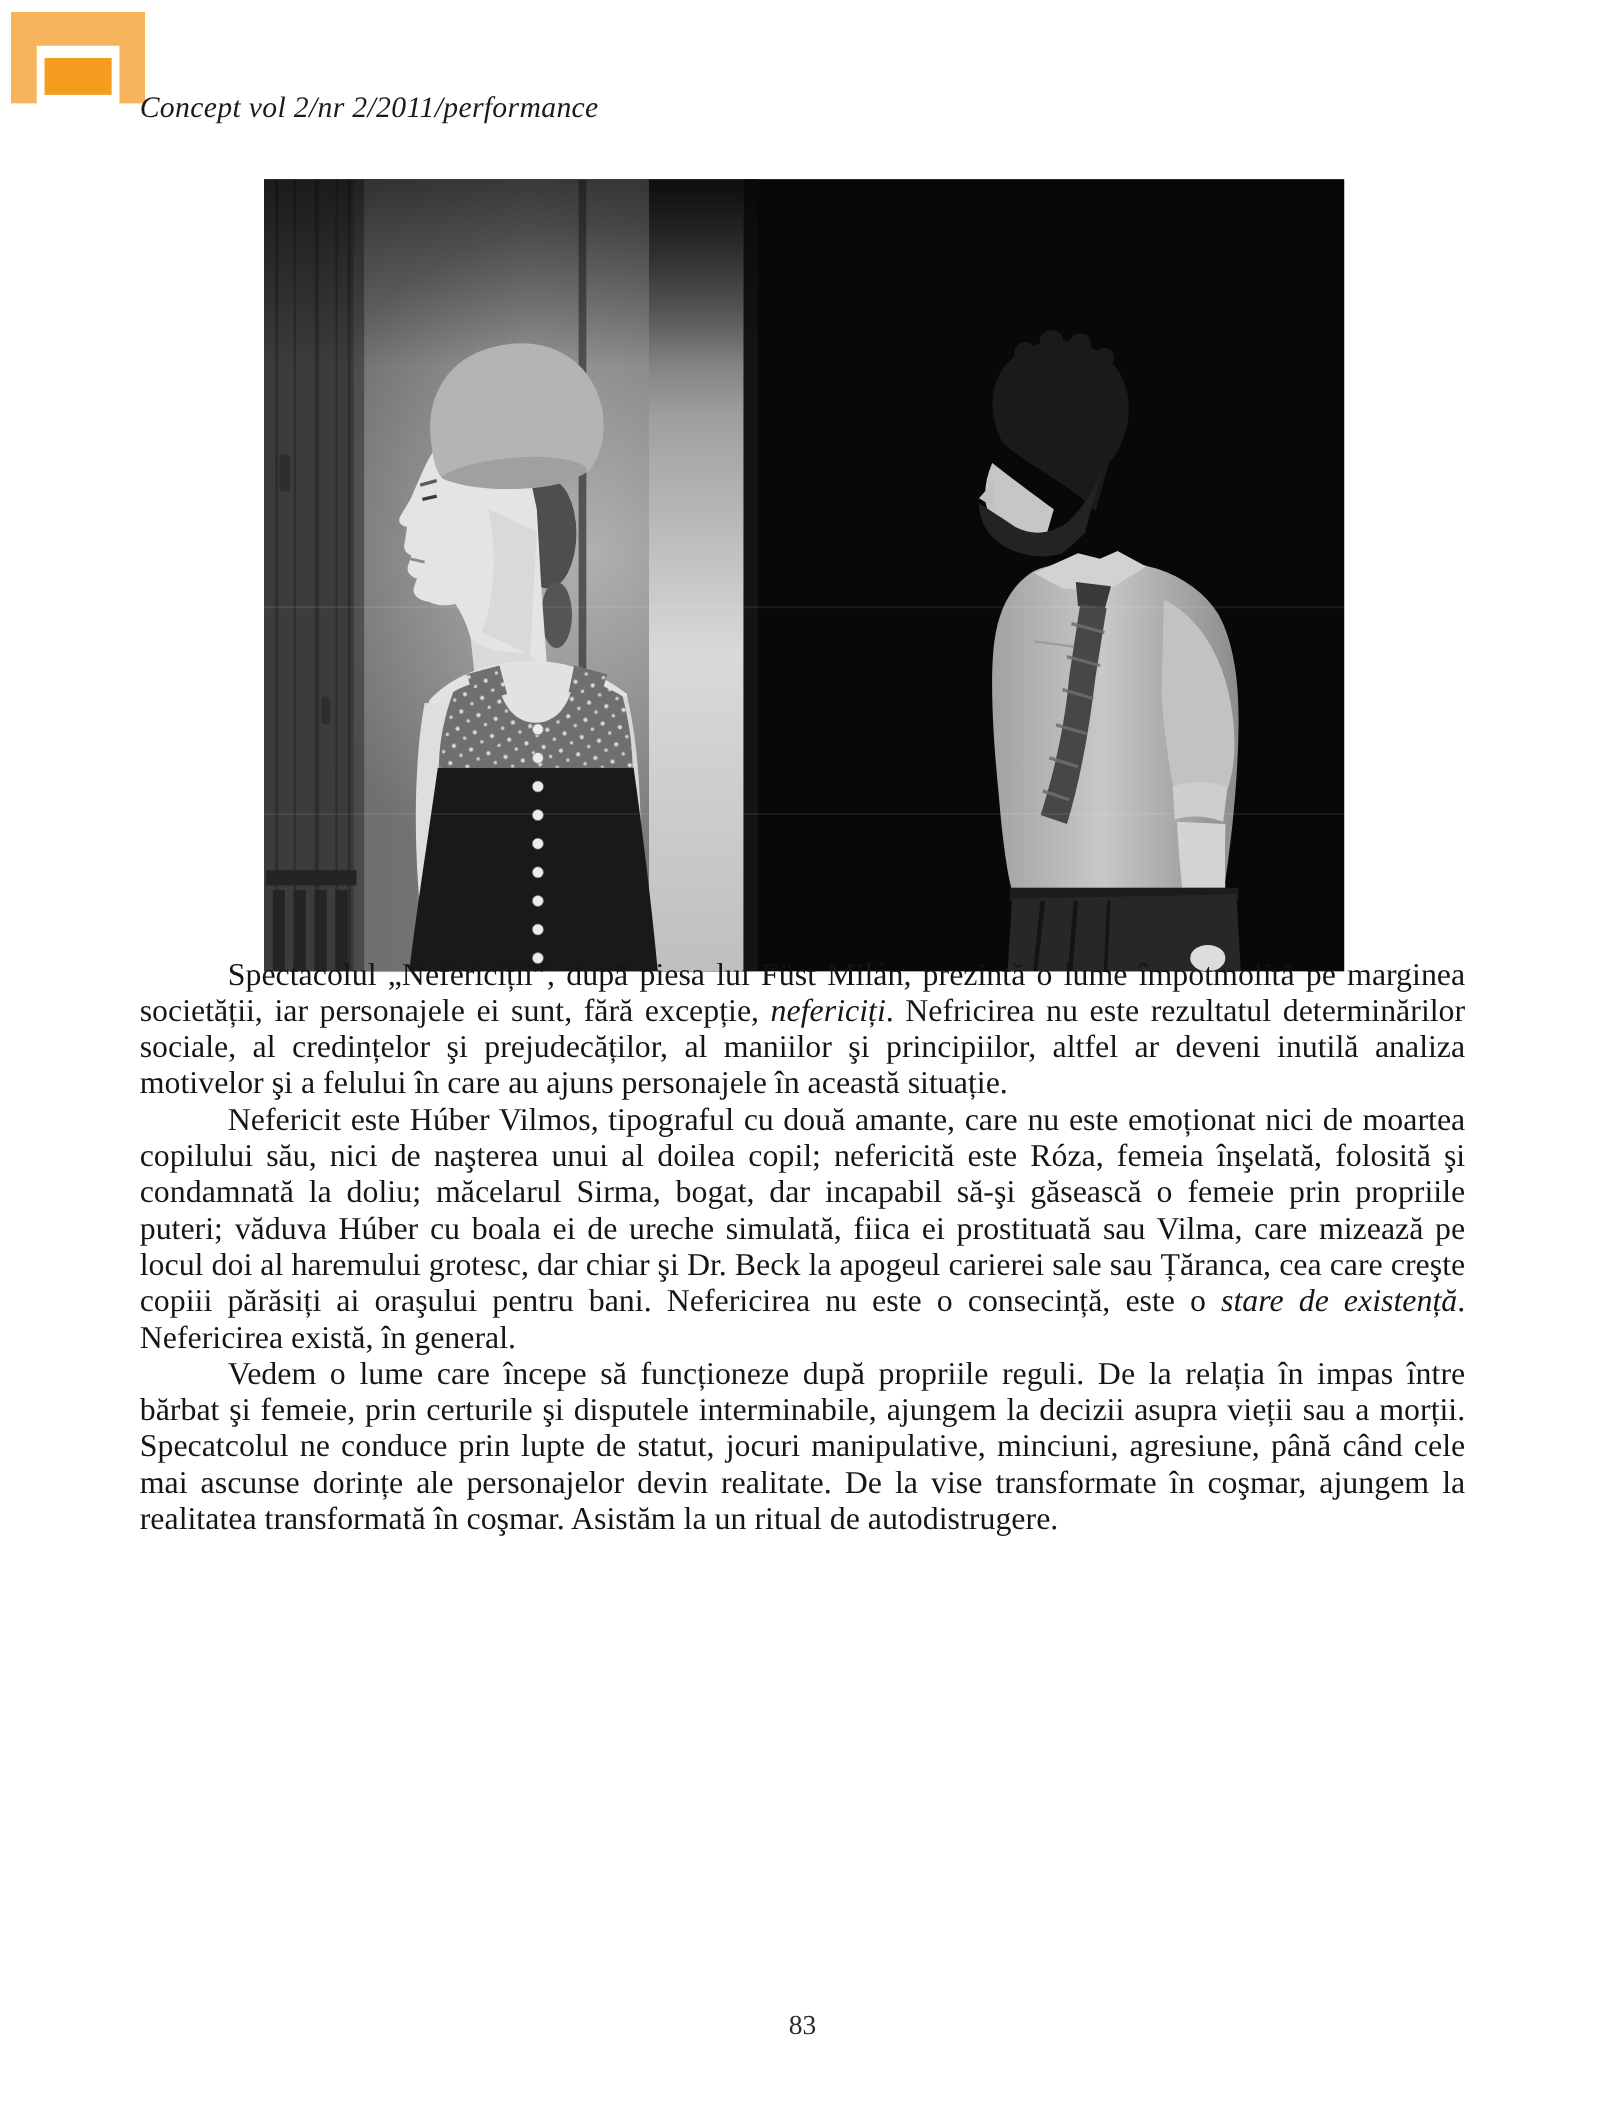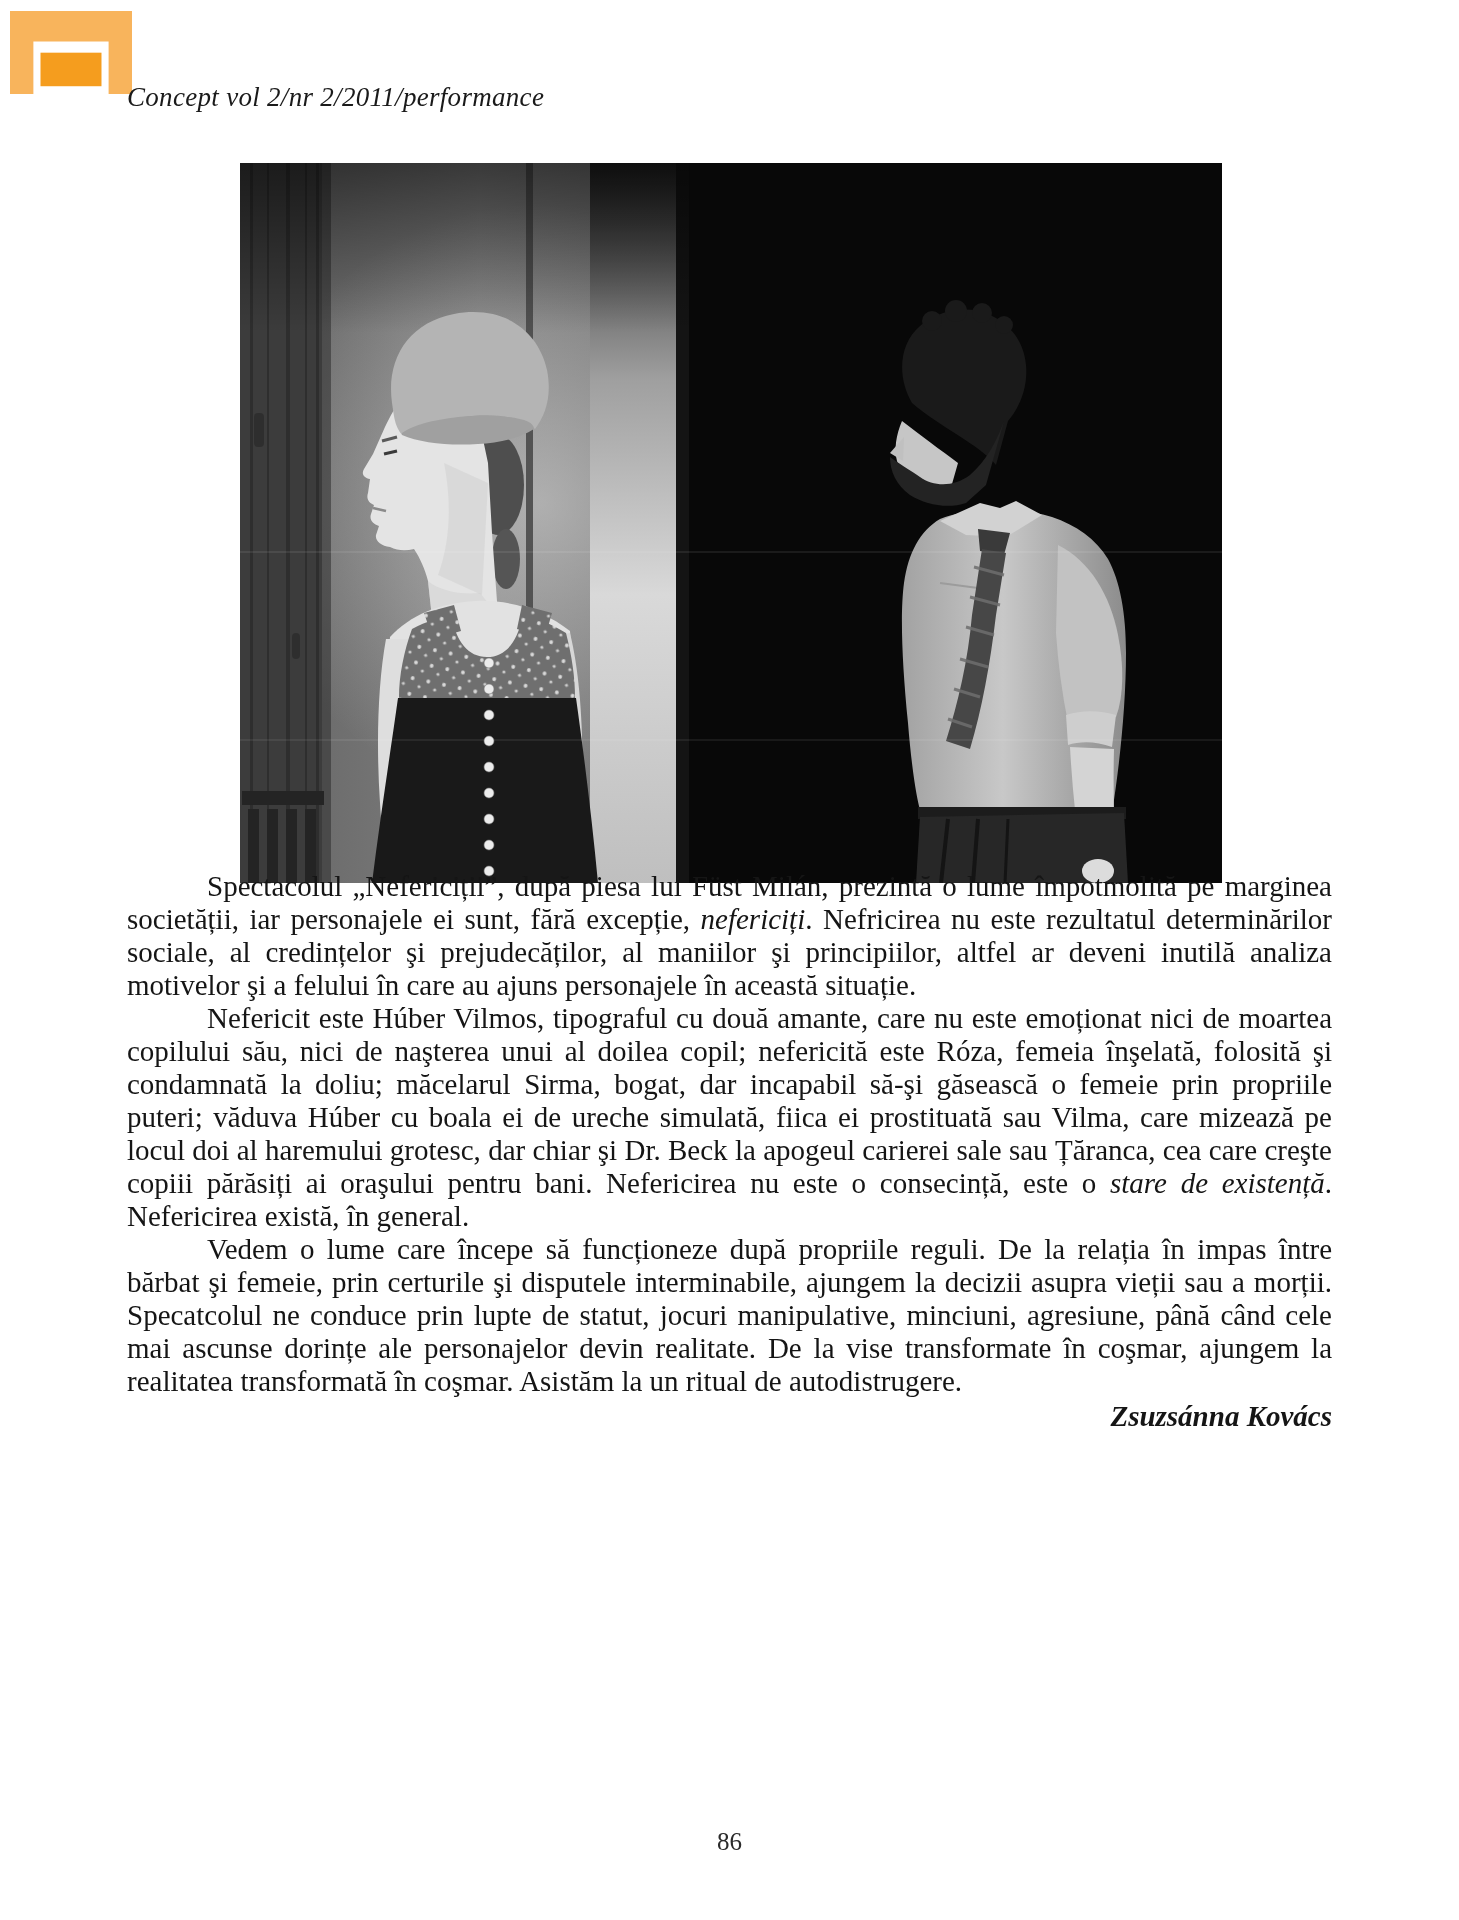--- a/index.html
+++ b/index.html
@@ -210,16 +210,15 @@
 
     <rect x="0" y="388" width="982" height="2" fill="#ffffff" opacity="0.08"></rect>
     <rect x="0" y="576" width="982" height="2" fill="#ffffff" opacity="0.07"></rect>
   </svg>
 </div>
 
 <div class="article">
   <p><span>Spectacolul  „Nefericiții”, după piesa lui Füst Milán, prezintă o lume împotmolită pe marginea societății, iar personajele ei sunt, fără excepție, </span><i>nefericiți</i><span>. Nefricirea nu este rezultatul determinărilor sociale, al credințelor şi prejudecăților, al maniilor şi principiilor, altfel ar deveni inutilă analiza motivelor şi a felului în care au ajuns personajele în această situație.</span></p>
   <p><span>Nefericit este Húber Vilmos, tipograful cu două amante, care nu este emoționat nici de moartea copilului său, nici de naşterea unui al doilea copil; nefericită este Róza, femeia înşelată, folosită şi condamnată la doliu; măcelarul Sirma, bogat, dar incapabil să-şi găsească o femeie prin propriile puteri; văduva Húber cu boala ei de ureche simulată, fiica ei prostituată sau Vilma, care mizează pe locul doi al haremului grotesc, dar chiar şi Dr. Beck la apogeul carierei sale sau Țăranca, cea care creşte copiii părăsiți ai oraşului pentru bani. Nefericirea nu este o consecință, este o </span><i>stare de existență</i><span>. Nefericirea există, în general.</span></p>
   <p><span>Vedem o lume care începe să funcționeze după propriile reguli. De la relația în impas între bărbat şi femeie, prin certurile şi disputele interminabile, ajungem la decizii asupra vieții sau a morții. Specatcolul ne conduce prin lupte de statut, jocuri manipulative, minciuni, agresiune, până când cele mai ascunse dorințe ale personajelor devin realitate. De la vise transformate în coşmar, ajungem la realitatea transformată în coşmar. Asistăm la un ritual de autodistrugere.</span></p>
-  <div class="signature">Zsuzsánna Kovács</div>
 </div>
 
-<div class="page-number">86</div>
+<div class="page-number">83</div>
 
 </body></html>

